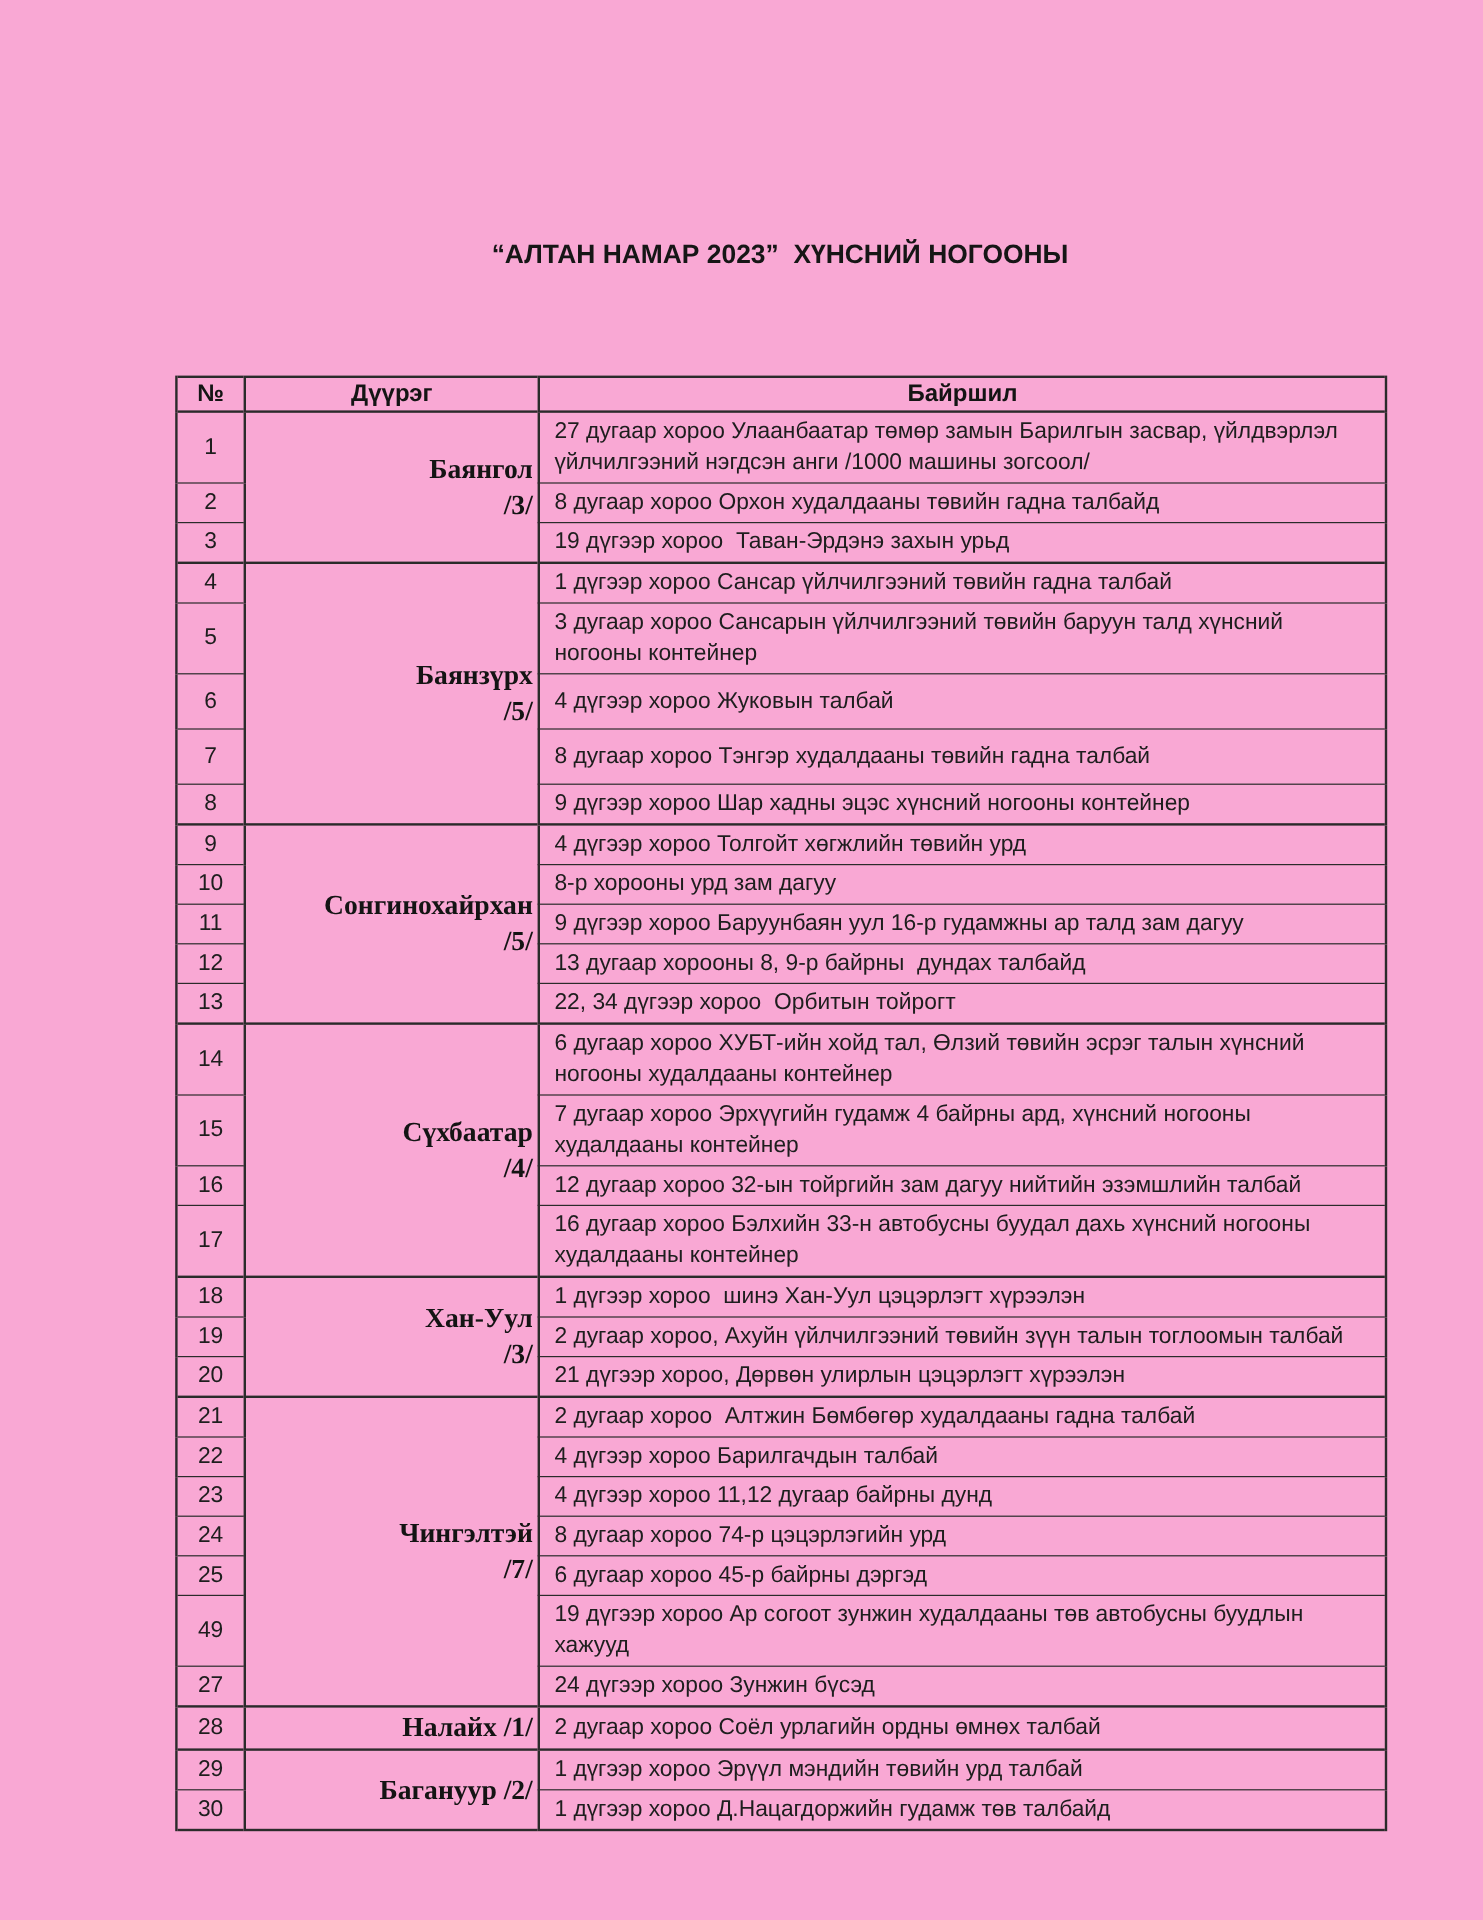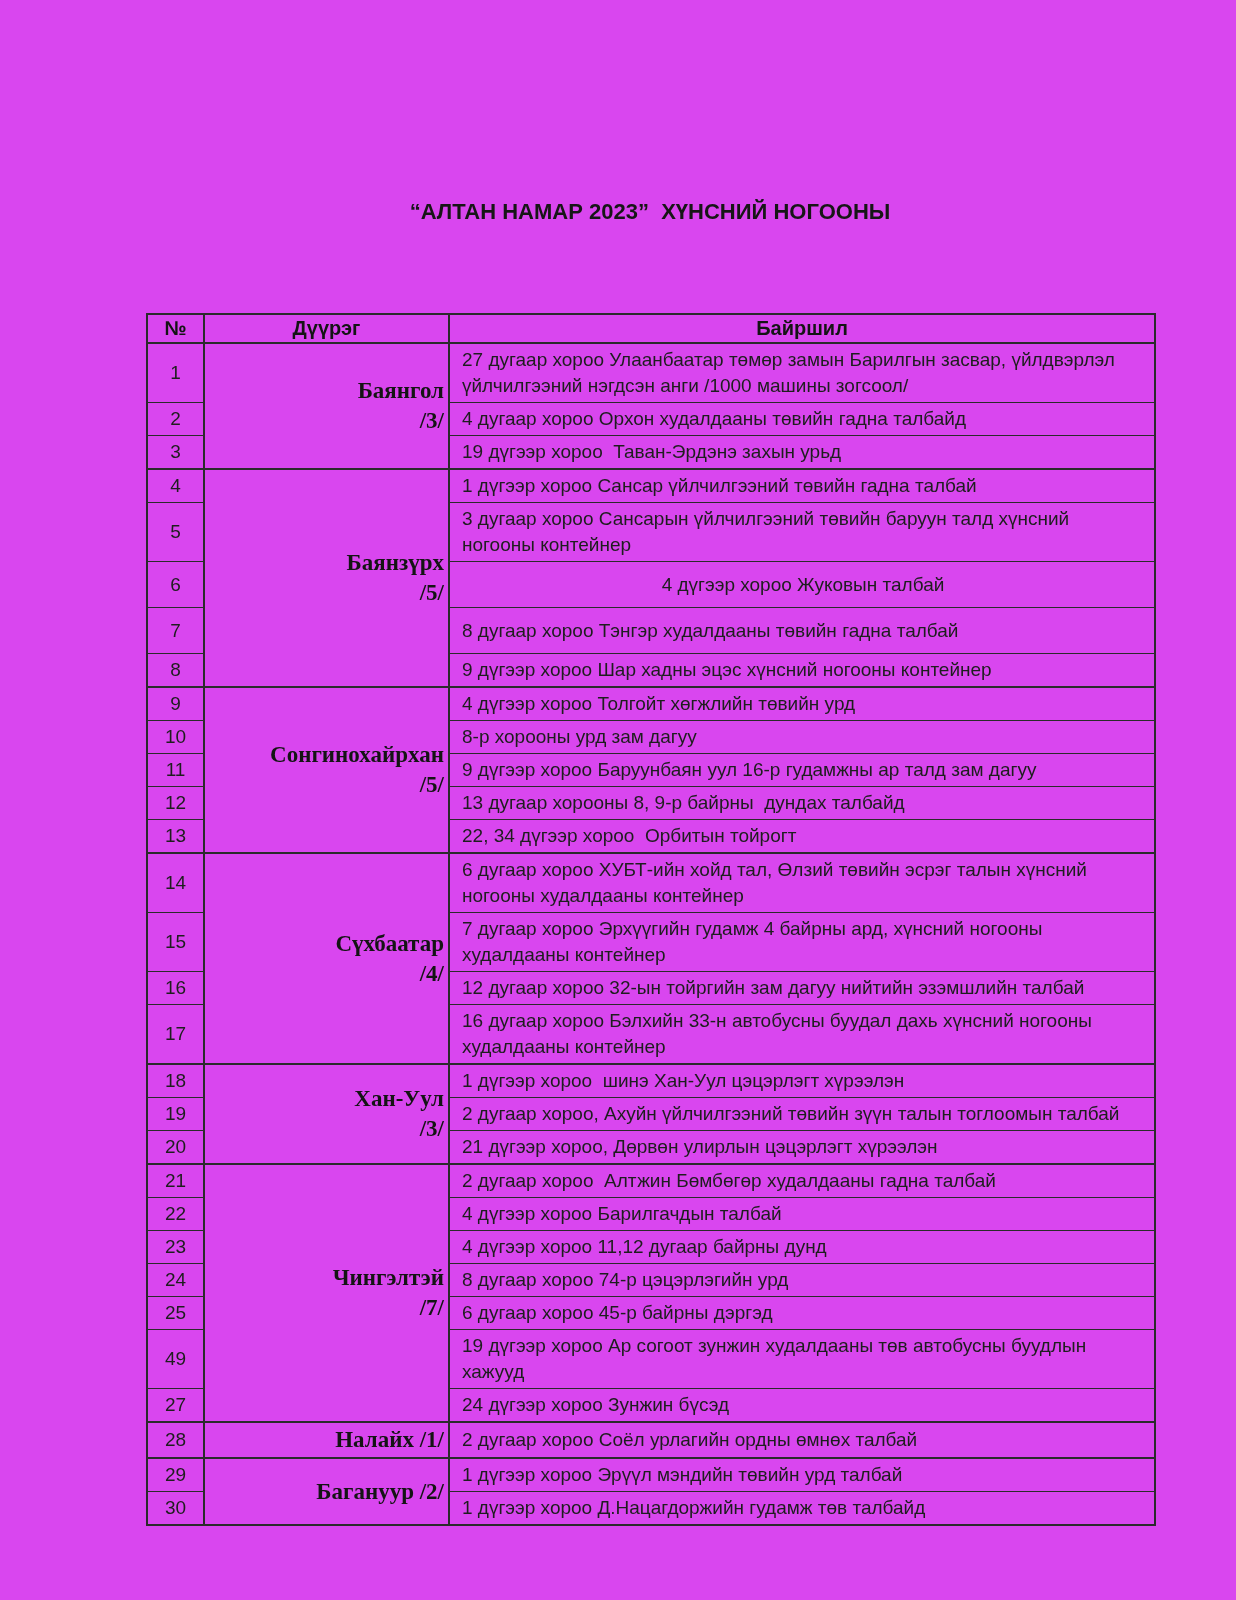--- a/index.html
+++ b/index.html
@@ -9,21 +9,21 @@
     width: 1236px;
     height: 1600px;
     font-family: "Liberation Sans", "DejaVu Sans", sans-serif;
     color: #1e1e1e;
     -webkit-font-smoothing: antialiased;
   }
   .page {
     position: relative;
     width: 1236px;
     height: 1600px;
-    background: #d946ef;
+    background: #f9a8d4;
     overflow: hidden;
   }
   .doc-title {
     margin: 134px auto 0 146px;
     width: 1008px;
     text-align: center;
     font-weight: bold;
     font-size: 22px;
     line-height: 31px;
     white-space: pre-wrap;
@@ -106,41 +106,41 @@
         <tr class="group-start">
           <td class="col-num">1</td>
           <td class="col-district" rowspan="3">
             <div>Баянгол</div>
             <div>/3/</div>
           </td>
           <td class="col-location">27 дугаар хороо Улаанбаатар төмөр замын Барилгын засвар, үйлдвэрлэл үйлчилгээний нэгдсэн анги /1000 машины зогсоол/</td>
         </tr>
         <tr>
           <td class="col-num">2</td>
-          <td class="col-location">4 дугаар хороо Орхон худалдааны төвийн гадна талбайд</td>
+          <td class="col-location">8 дугаар хороо Орхон худалдааны төвийн гадна талбайд</td>
         </tr>
         <tr>
           <td class="col-num">3</td>
           <td class="col-location">19 дүгээр хороо  Таван-Эрдэнэ захын урьд</td>
         </tr>
         <tr class="group-start">
           <td class="col-num">4</td>
           <td class="col-district" rowspan="5">
             <div>Баянзүрх</div>
             <div>/5/</div>
           </td>
           <td class="col-location">1 дүгээр хороо Сансар үйлчилгээний төвийн гадна талбай</td>
         </tr>
         <tr>
           <td class="col-num">5</td>
           <td class="col-location">3 дугаар хороо Сансарын үйлчилгээний төвийн баруун талд хүнсний ногооны контейнер</td>
         </tr>
         <tr>
           <td class="col-num">6</td>
-          <td class="col-location" style="height: 46px; text-align: center;">4 дүгээр хороо Жуковын талбай</td>
+          <td class="col-location" style="height: 46px;">4 дүгээр хороо Жуковын талбай</td>
         </tr>
         <tr>
           <td class="col-num">7</td>
           <td class="col-location" style="height: 46px; margin-left: 16px;">8 дугаар хороо Тэнгэр худалдааны төвийн гадна талбай</td>
         </tr>
         <tr>
           <td class="col-num">8</td>
           <td class="col-location">9 дүгээр хороо Шар хадны эцэс хүнсний ногооны контейнер</td>
         </tr>
         <tr class="group-start">

